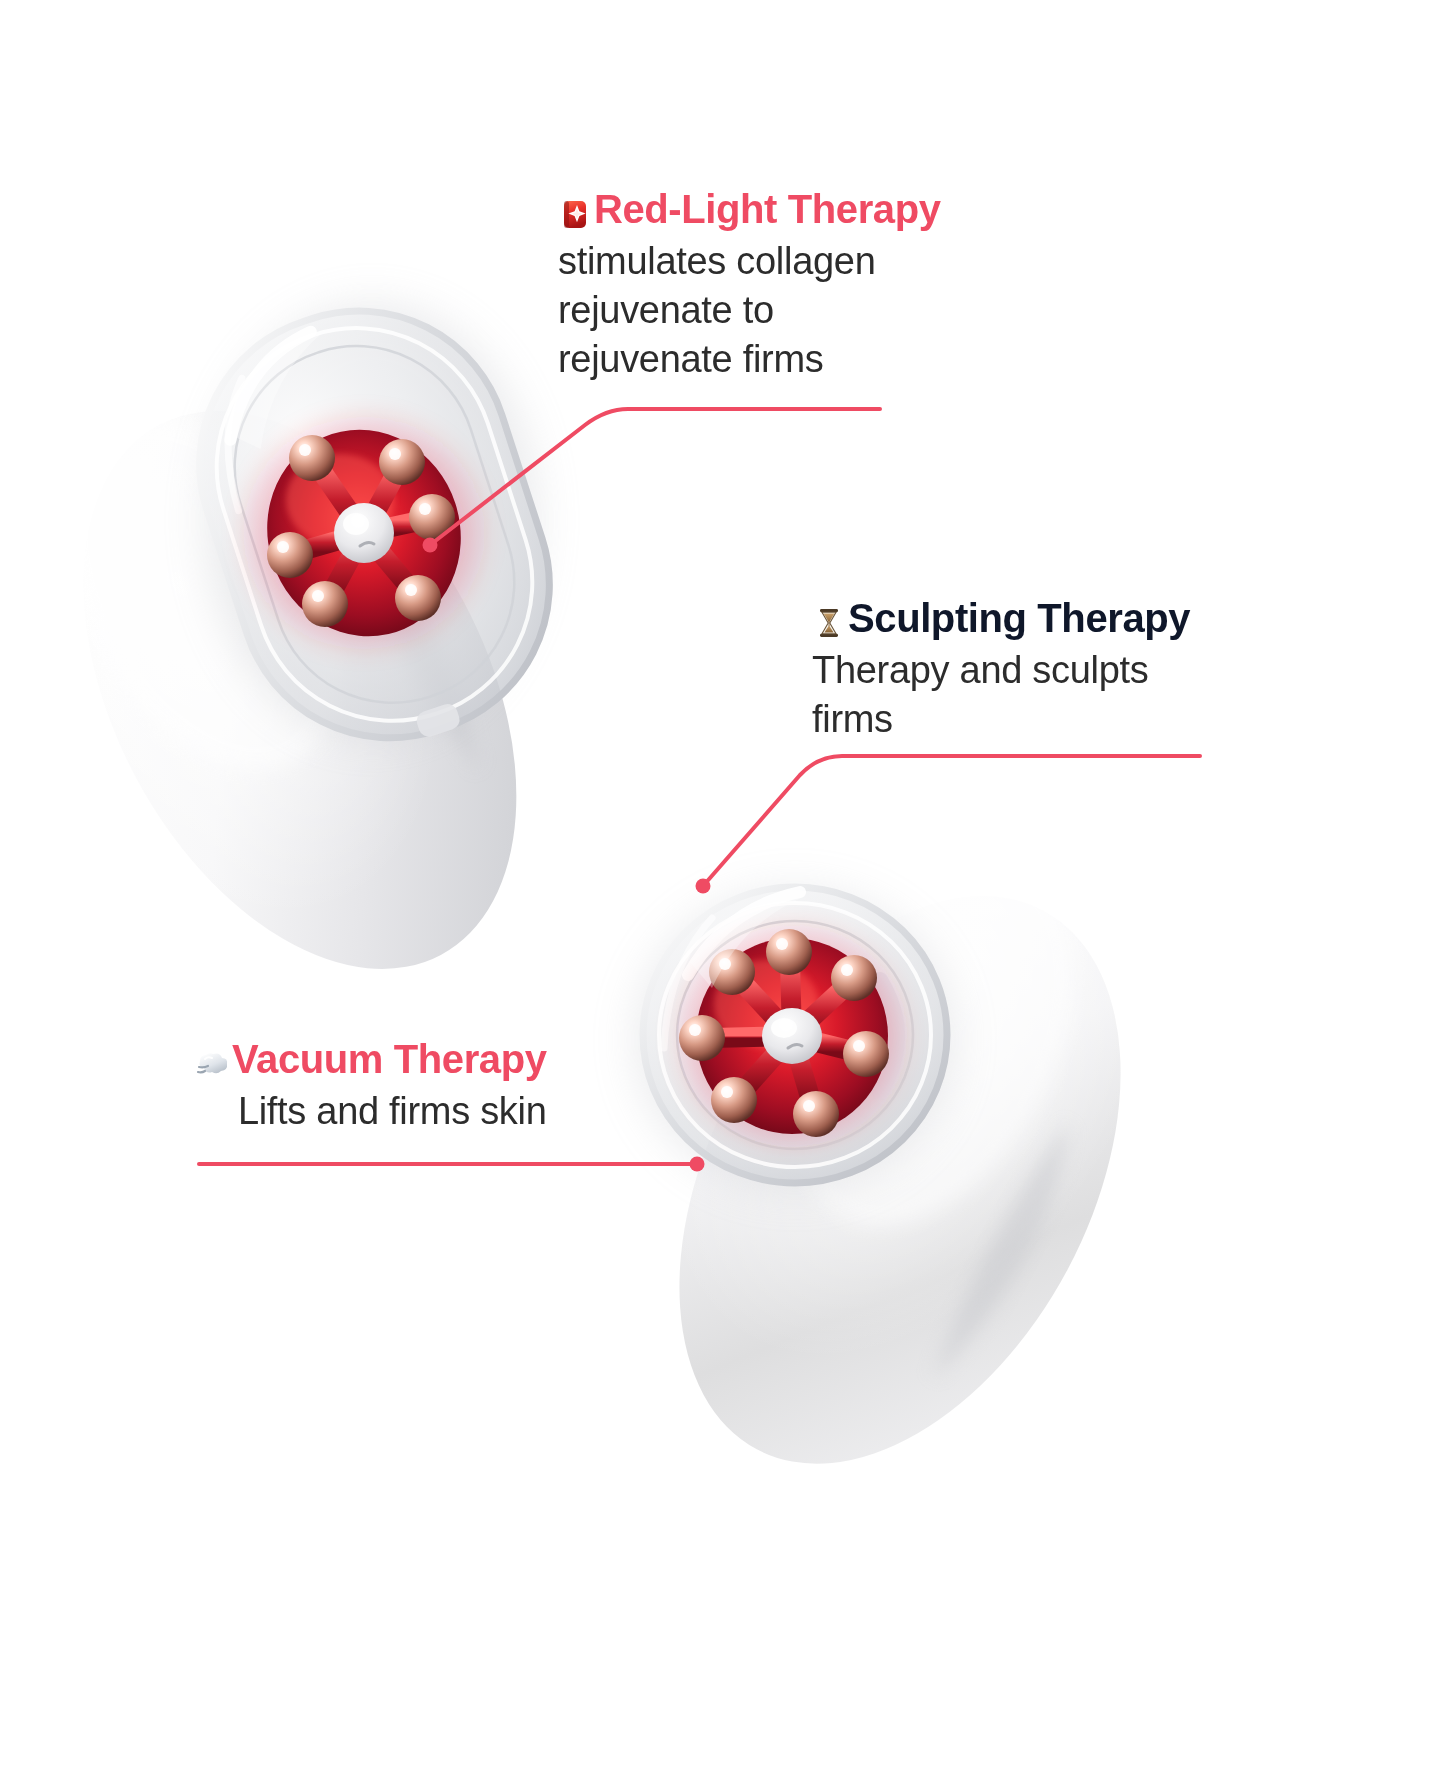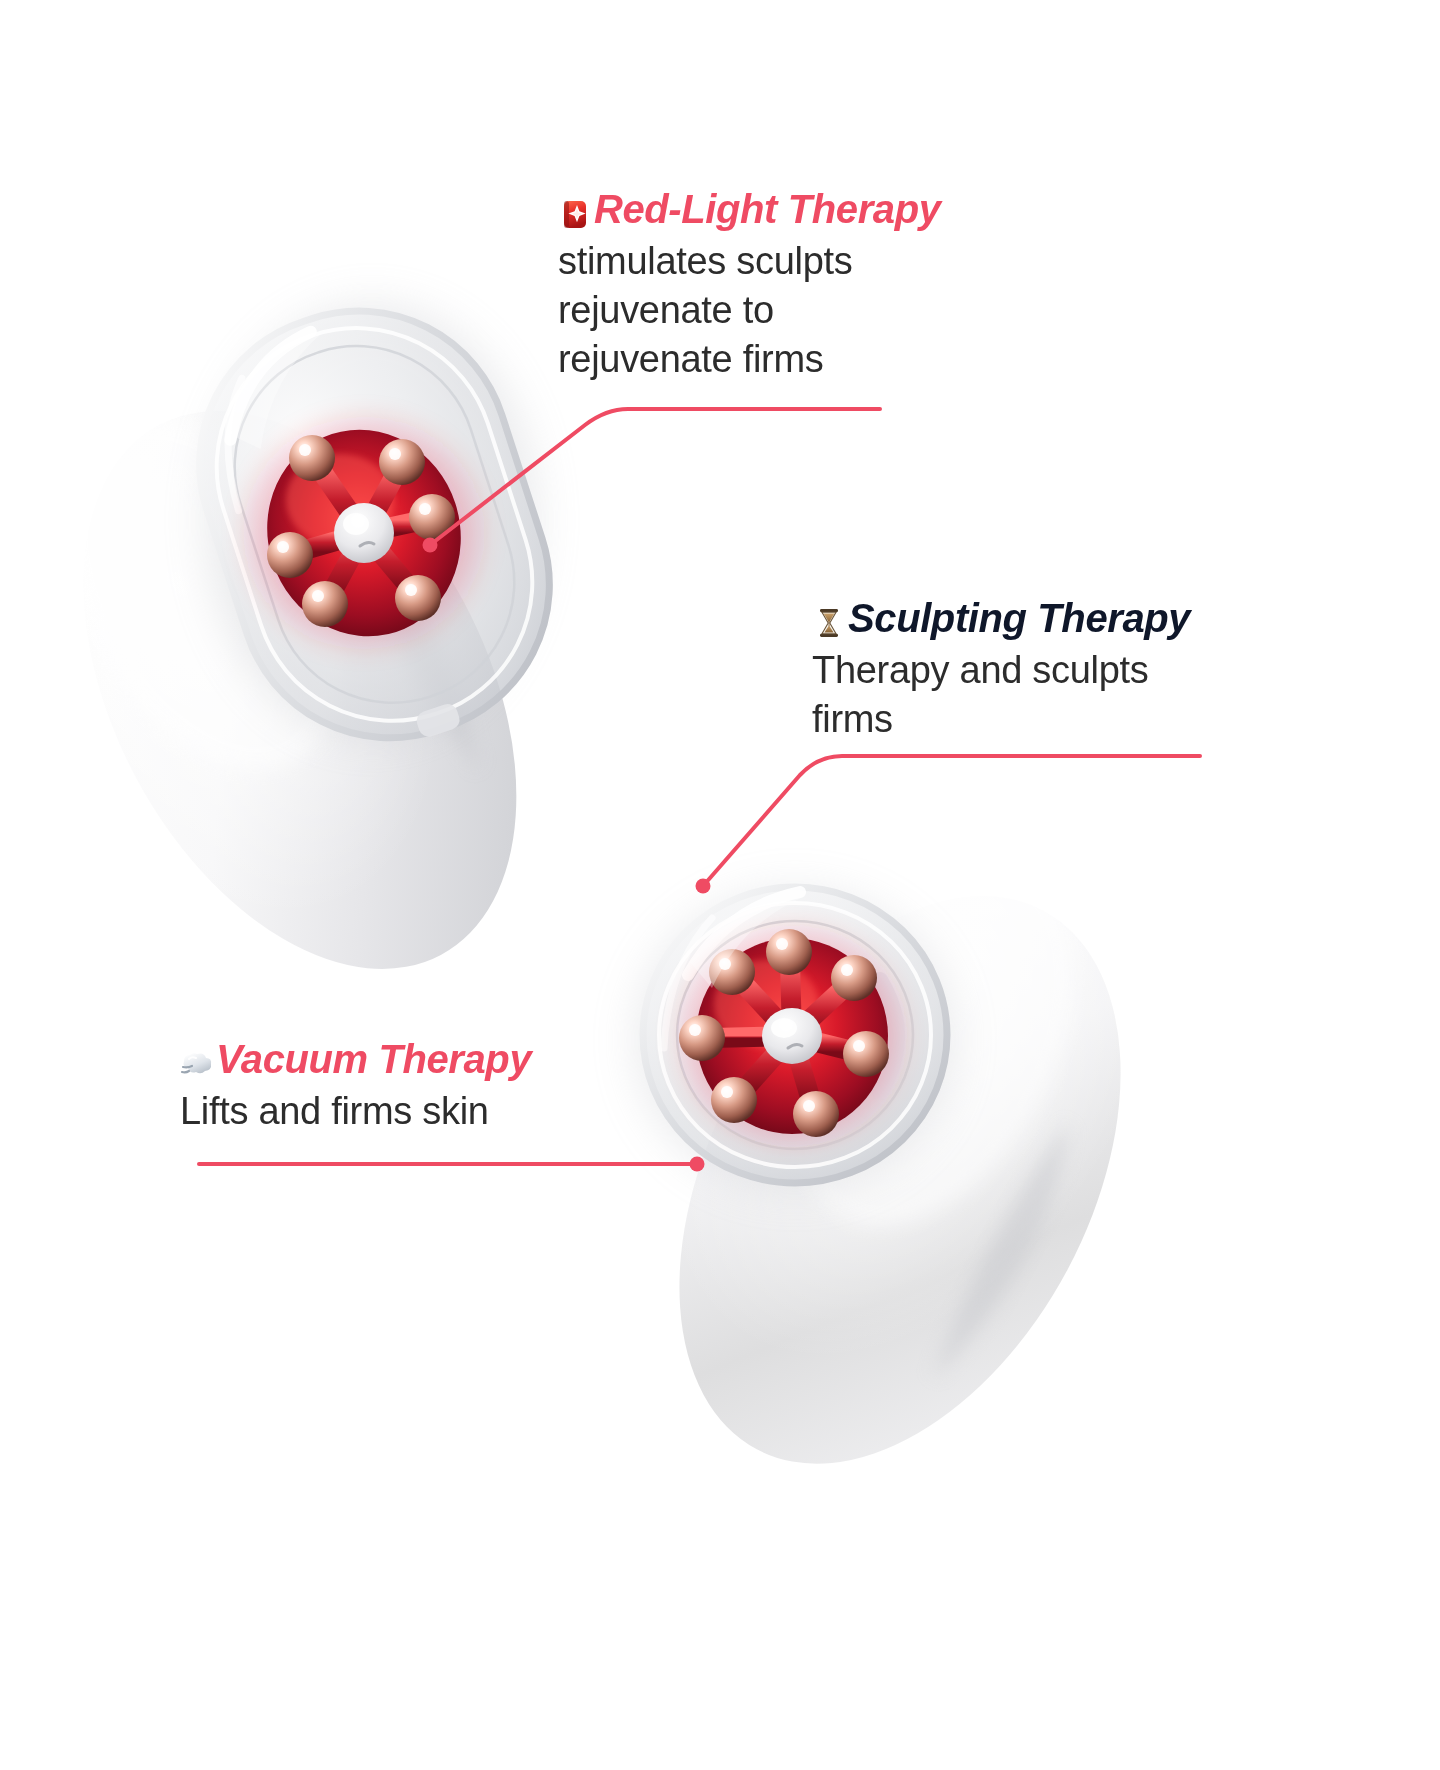--- a/index.html
+++ b/index.html
@@ -14,21 +14,21 @@
 
   
   .callout{position:absolute;}
   .callout .headline{
     font-size:40px;
     font-weight:bold;
     letter-spacing:-0.4px;
     line-height:1.18;
     white-space:nowrap;
     margin:0 0 4px 0;
-    display:flex;align-items:center;font-style:italic;
+    display:flex;align-items:center;
   }
   .callout .headline .htext{display:inline-block;}
   .emoji{
     display:inline-block;
     width:34px;height:34px;
     margin-right:2px;
     flex:0 0 auto;
     position:relative;
     top:1px;
   }
@@ -37,21 +37,21 @@
     font-weight:400;
     color:#2c2c2c;
     line-height:1.29;
     letter-spacing:-0.3px;
     margin:0;
   }
   .callout .body span{display:block;white-space:nowrap;}
 
   #callout-red{left:558px;top:186px;}
   #callout-sculpt{left:812px;top:595px;}
-  #callout-vacuum{left:180px;top:1036px;}
+  #callout-vacuum{left:196px;top:1036px;text-align:right;}
 
   
   .layer{position:absolute;left:0;top:0;width:1440px;height:1770px;pointer-events:none;}
   .layer.lines{z-index:6;}
   .layer.art{z-index:3;}
 </style>
 </head>
 <body>
 
 <div id="stage">
@@ -292,21 +292,21 @@
           </defs>
           <rect x="6" y="4" width="22" height="27" rx="5" fill="url(#sqG)"></rect>
           <rect x="6" y="4" width="5" height="27" rx="3" fill="#8e1111" opacity="0.55"></rect>
           <path d="M 19 8 L 21.4 14.2 L 27.6 16.6 L 21.4 19 L 19 25.2 L 16.6 19 L 10.4 16.6 L 16.6 14.2 Z" fill="#ffffff"></path>
           <path d="M 19 11.5 L 20.4 15.4 L 24.3 16.8 L 20.4 18.2 L 19 22.1 L 17.6 18.2 L 13.7 16.8 L 17.6 15.4 Z" fill="#ffe9e4" opacity="0.95"></path>
         </svg>
       </span>
       <span class="htext" style="color:#ef4b63">Red-Light Therapy</span>
     </div>
     <div class="body">
-      <span>stimulates sculpts</span>
+      <span>stimulates collagen</span>
       <span>rejuvenate to</span>
       <span>rejuvenate firms</span>
     </div>
   </div>
 
   <div class="callout" id="callout-sculpt">
     <div class="headline">
       <span class="emoji">
         <svg viewBox="0 0 34 34" width="34" height="34">
           <defs>

